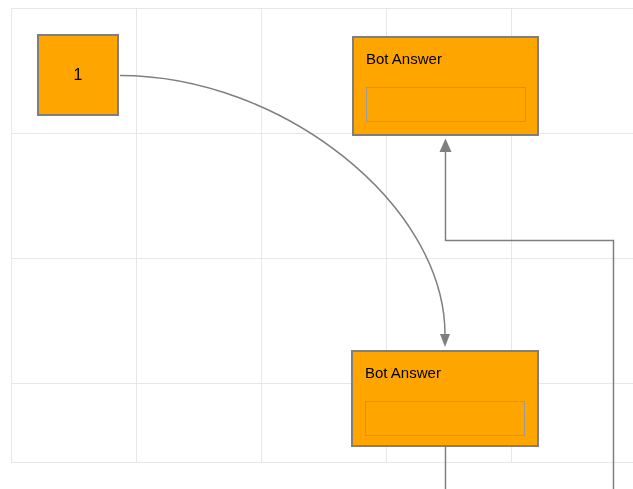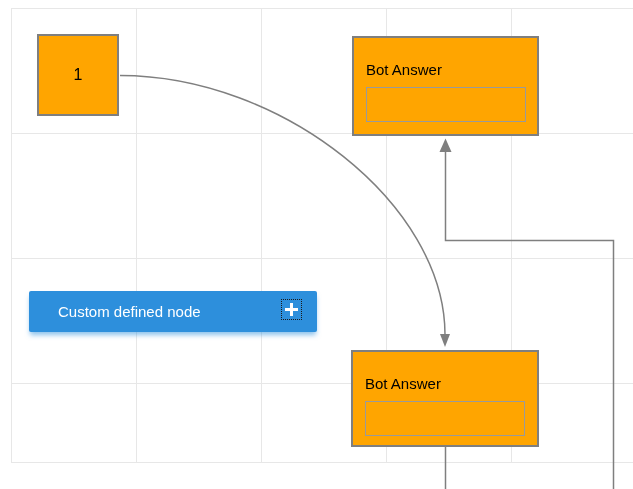--- a/index.html
+++ b/index.html
@@ -40,21 +40,21 @@
     color: var(--node-text);
   }
   .node.square {
     left: 37px; top: 34px; width: 82px; height: 82px;
     display: flex; align-items: center; justify-content: center;
     font-size: 16px;
   }
   .node.bot.top    { left: 352px; top: 36px;  width: 187px; height: 100px; }
   .node.bot.bottom { left: 351px; top: 350px; width: 188px; height: 97px; }
   .bot-title {
-    position: absolute; left: 12px; top: 23px;
+    position: absolute; left: 12px; top: 12px;
     font-size: 15px; color: var(--node-text);
     white-space: nowrap;
   }
   .bot-input {
     position: absolute; left: 12px; top: 49px;
     width: 160px; height: 35px;
     border: 1px solid var(--inner-border);
     background: transparent;
   }
   .custom-node {
@@ -124,20 +124,14 @@
   <div class="node bot top">
     <div class="bot-title">Bot Answer</div>
     <div class="bot-input"></div>
   </div>
 
   <div class="node bot bottom">
     <div class="bot-title">Bot Answer</div>
     <div class="bot-input"></div>
   </div>
 
-  <div class="custom-node">
-    <span class="custom-label">Custom defined node</span>
-    <span class="add-btn">
-      <span class="plus"></span>
-    </span>
-  </div>
 
 </div>
 
 </body></html>

